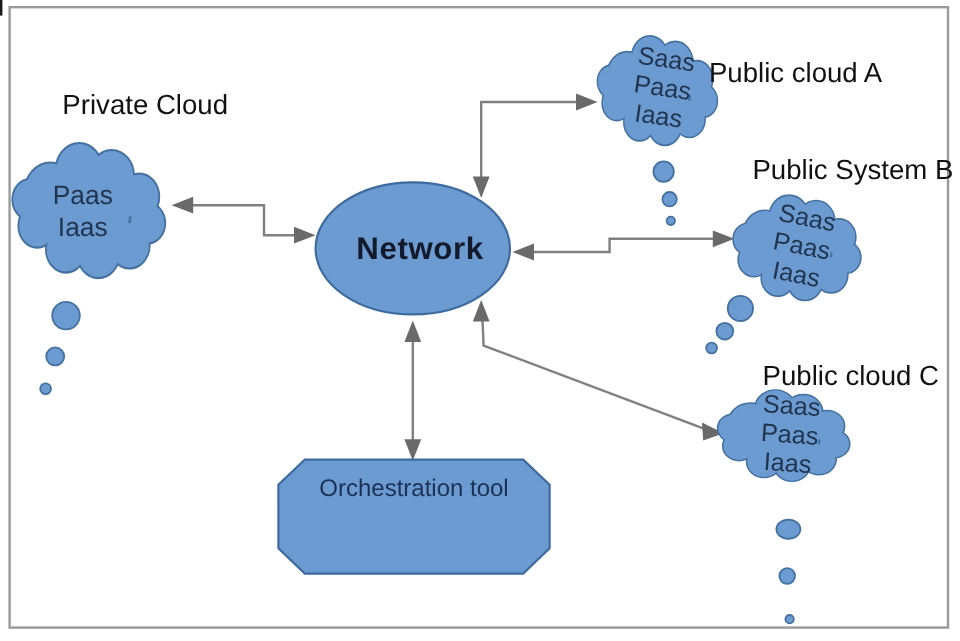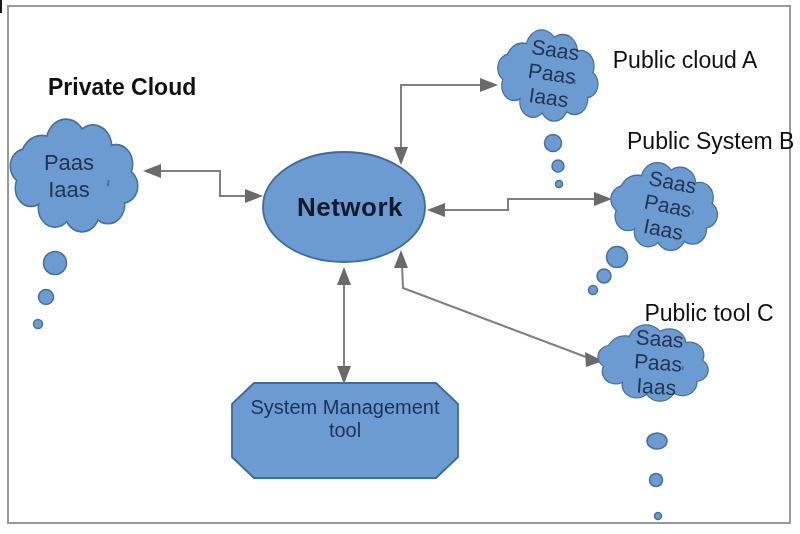--- a/index.html
+++ b/index.html
@@ -121,24 +121,24 @@
       <circle class="bubble" cx="604" cy="276" r="7"></circle>
       <circle class="bubble" cx="593" cy="290" r="4.5"></circle>
     </g>
     <g>
       <ellipse class="bubble" cx="657" cy="441" rx="10" ry="8"></ellipse>
       <circle class="bubble" cx="656" cy="480" r="6.5"></circle>
       <circle class="bubble" cx="658" cy="516" r="3.5"></circle>
     </g>
   </svg>
 
-  <div class="txt node-label" style="left:48px; top:74px; width:146px;font-weight:bold;">Private Cloud</div>
-  <div class="txt node-label" style="left:610px; top:47px; width:150px;">Public cloud A</div>
+  <div class="txt node-label" style="left:48px; top:74px; width:146px;">Private Cloud</div>
+  <div class="txt node-label" style="left:588px; top:47px; width:150px;">Public cloud A</div>
   <div class="txt node-label" style="left:627px; top:128px; width:150px;">Public System B</div>
-  <div class="txt node-label" style="left:634px; top:300px; width:150px;">Public tool C</div>
+  <div class="txt node-label" style="left:634px; top:300px; width:150px;">Public cloud C</div>
 
   <div class="txt cloud-services private" style="left:19px; top:149px; width:100px;">
     <div>Paas</div>
     <div>Iaas</div>
   </div>
   <div class="txt cloud-services rot8" style="left:502px; top:38px; width:100px;">
     <div>Saas</div>
     <div>Paas</div>
     <div>Iaas</div>
   </div>
@@ -149,15 +149,15 @@
   </div>
   <div class="txt cloud-services rot4" style="left:608px; top:327px; width:100px;">
     <div>Saas</div>
     <div>Paas</div>
     <div>Iaas</div>
   </div>
 
   <div class="txt network-label" style="left:264px; top:192px; width:172px;">Network</div>
 
   <div class="txt tools-text" style="left:233px; top:396px; width:224px;">
-    <div>System Management tool</div>
+    <div>Orchestration tool</div>
   </div>
 </div>
 
 </body></html>

